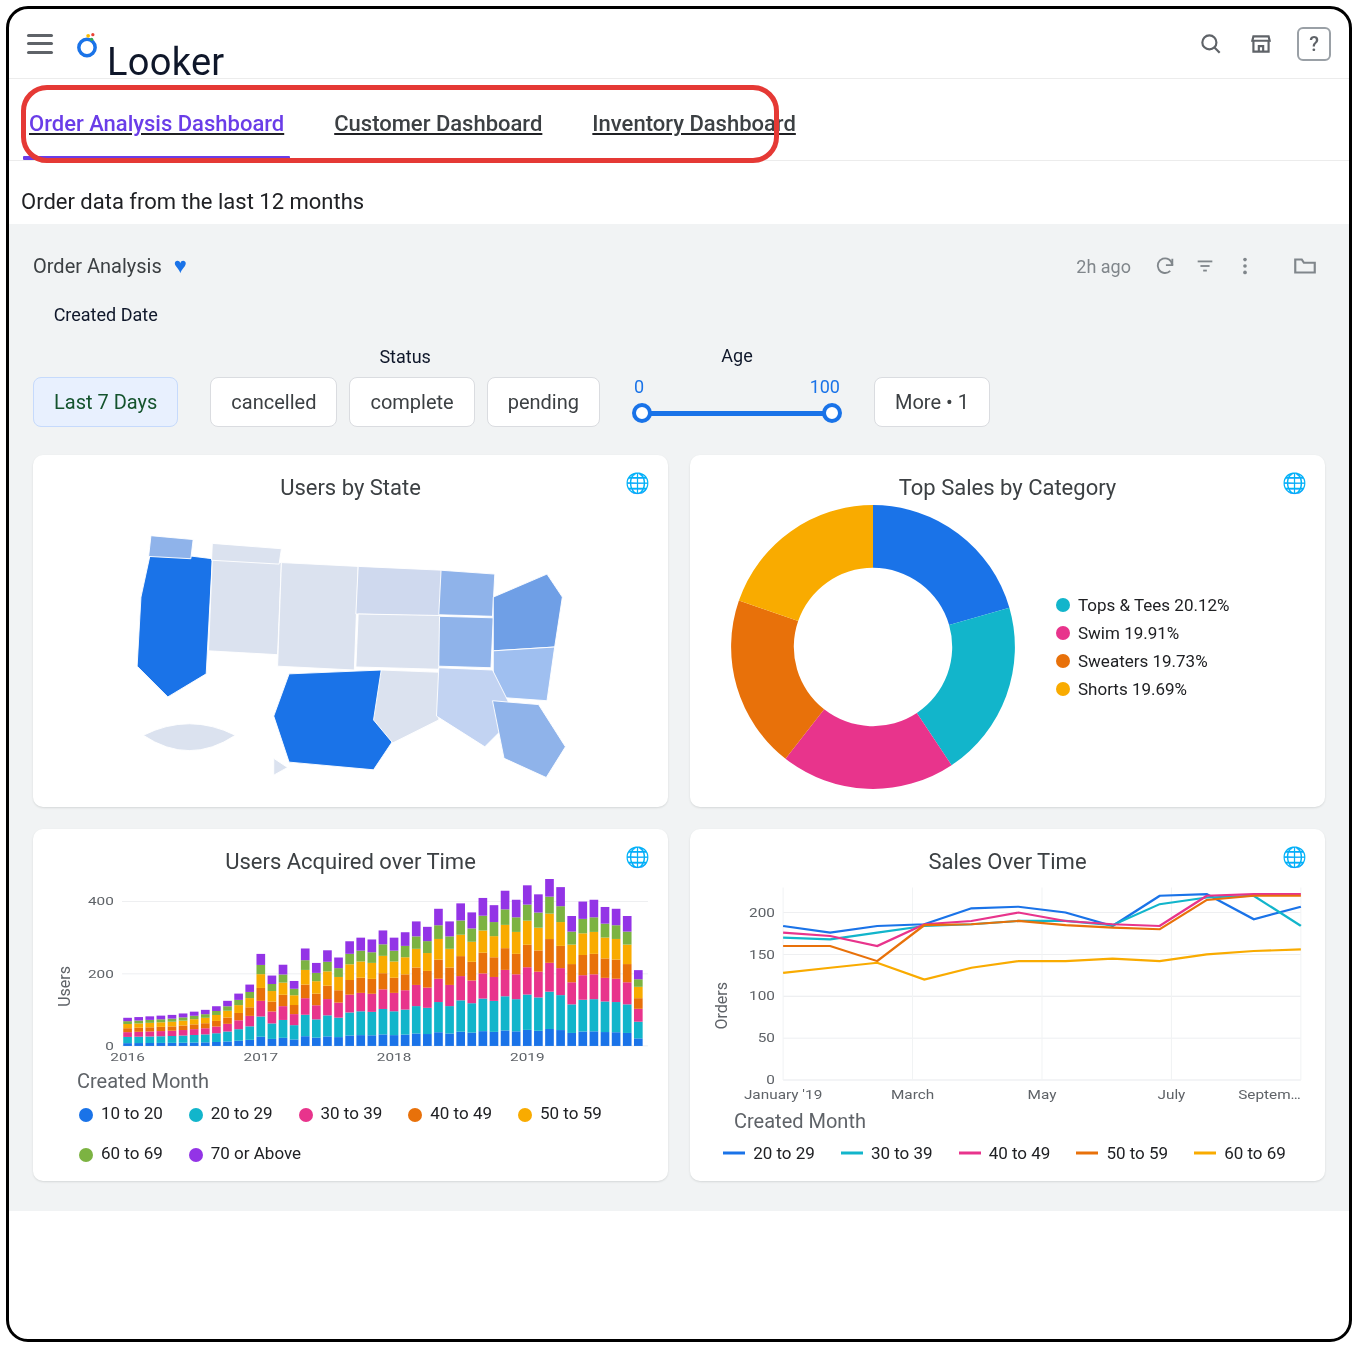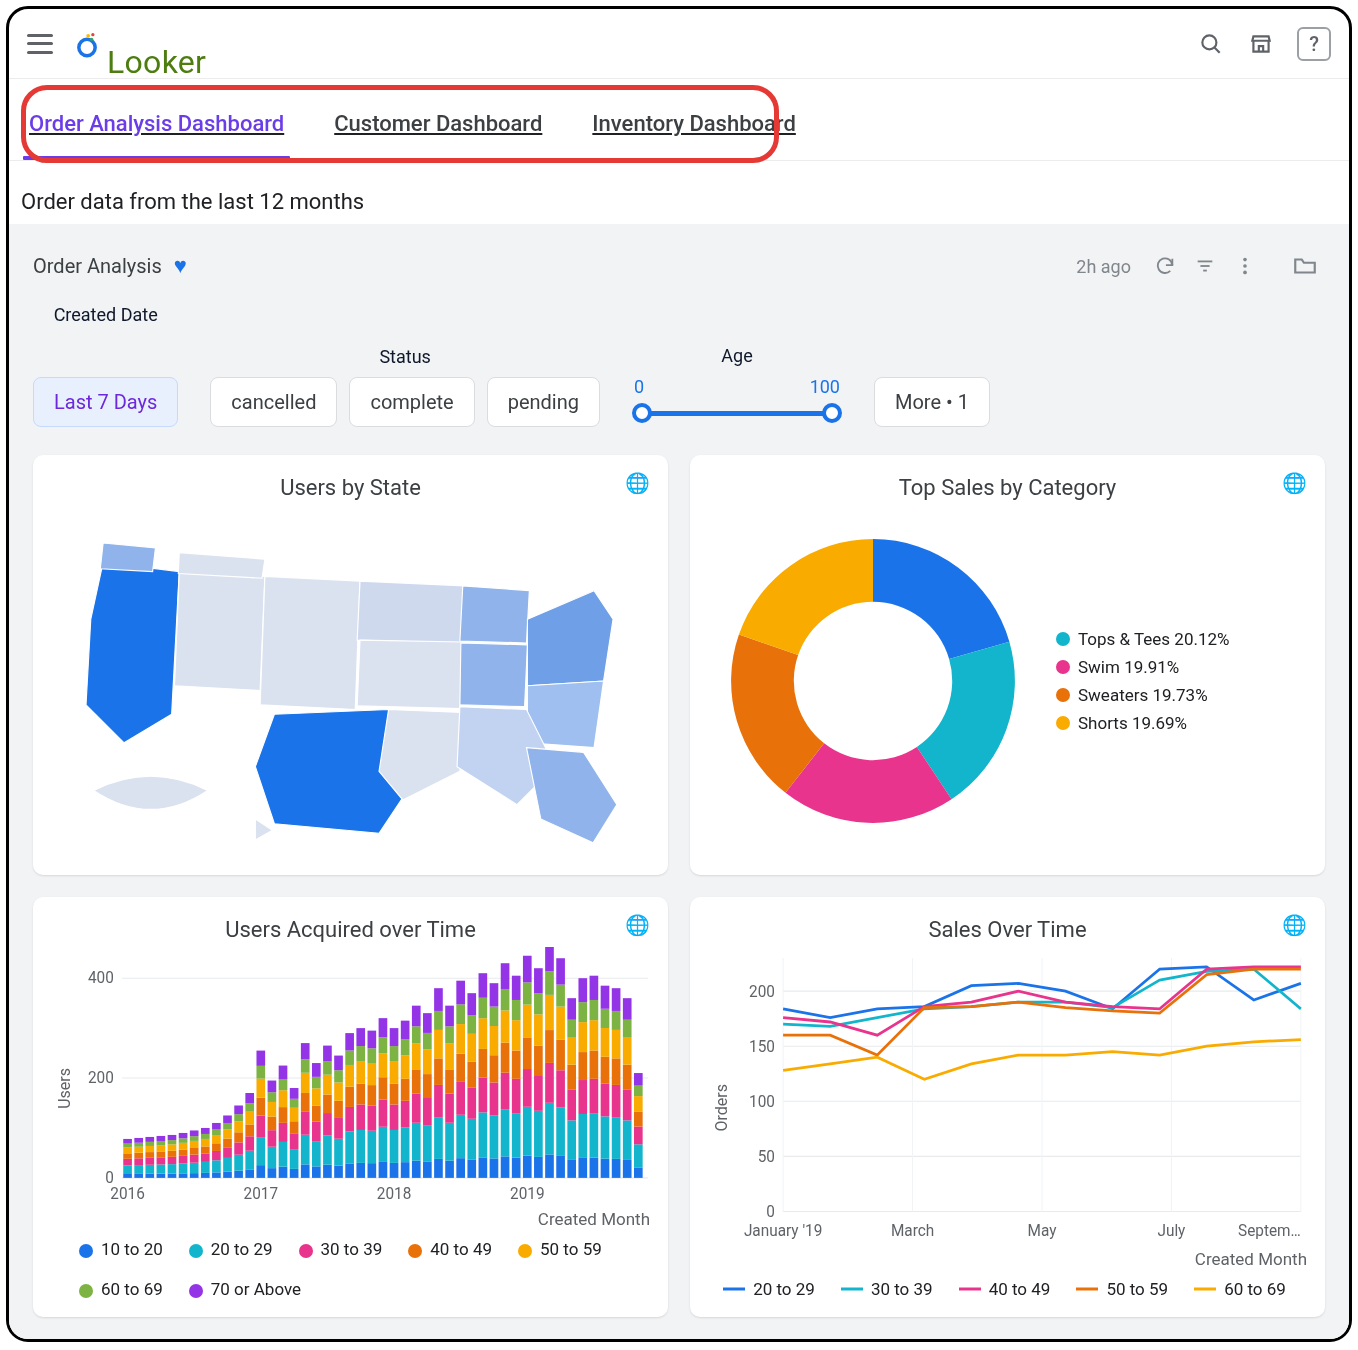--- a/index.html
+++ b/index.html
@@ -10,21 +10,21 @@
     color:#202124;
     background:#fff;
   }
   .frame { border:3px solid #000; border-radius:22px; margin:6px; height:1336px; overflow:hidden; background:#fff; position:relative; }
 
   
   .appbar { height:70px; display:flex; align-items:center; padding:0 18px; border-bottom:1px solid #ececec; }
   .hamburger { width:26px; height:20px; display:flex; flex-direction:column; justify-content:space-between; margin-right:20px; cursor:pointer;}
   .hamburger span{ height:3px; background:#5f6368; border-radius:2px;}
   .logo { display:flex; align-items:center; gap:6px; }
-  .logo-text { font-size:32px; color:#4d7c0f; font-weight:400; letter-spacing:.3px;margin-top:36px;}
+  .logo-text { font-size:38px; color:#0f172a; font-weight:400; letter-spacing:.3px;margin-top:36px;}
   .appbar-spacer { flex:1;}
   .appbar-icon { width:44px; height:44px; display:flex; align-items:center; justify-content:center; color:#5f6368; border-radius:6px; cursor:pointer; margin-left:6px;}
   .appbar-icon.outlined { border:2px solid #9aa0a6; border-radius:6px; width:34px; height:34px; margin-left:14px;}
 
   
   .tabwrap { position:relative; border-bottom:1px solid #ececec; }
   .highlight-box { position:absolute; left:12px; top:6px; width:758px; height:78px; border:5px solid #e53935; border-radius:26px; pointer-events:none; z-index:10;}
   .tabs { display:flex; gap:42px; padding:26px 26px 18px 16px;text-decoration:underline; }
   .tab { font-size:22px; font-weight:500; color:#3c4043; cursor:pointer; padding:6px 4px; position:relative;}
   .tab.active { color:#6a3de8; }
@@ -41,44 +41,44 @@
   .dash-spacer { flex:1;}
   .head-meta { color:#80868b; font-size:18px; margin-right:14px;}
   .head-icon { color:#80868b; width:40px; height:40px; display:flex; align-items:center; justify-content:center; cursor:pointer; font-size:22px;}
 
   
   .filters { display:flex; gap:32px; align-items:flex-end; margin-bottom:28px;}
   .fcol { display:flex; flex-direction:column; gap:10px;}
   .flabel { font-size:18px; color:#0f172a;text-align:center;}
   .chiprow { display:flex; gap:12px;}
   .chip { border:1px solid #dadce0; background:#fff; border-radius:8px; padding:12px 20px; font-size:20px; color:#3c4043; cursor:pointer;}
-  .chip.selected { background:#e8f0fe; border-color:#c6dafc; color:#6d28d9;margin-top:42px; }
+  .chip.selected { background:#e8f0fe; border-color:#c6dafc; color:#14532d;margin-top:42px; }
   .slider { width:210px; }
   .slider-top { display:flex; justify-content:space-between; color:#1a73e8; font-size:18px; padding:0 2px 2px 2px;}
   .slider-track { position:relative; height:28px;}
   .slider-bar { position:absolute; left:10px; right:10px; top:12px; height:5px; background:#1a73e8; border-radius:3px;}
   .slider-knob { position:absolute; top:4px; width:20px; height:20px; border:4px solid #1a73e8; background:#fff; border-radius:50%; cursor:pointer;}
 
   
   .grid { display:grid; grid-template-columns:1fr 1fr; gap:22px;}
-  .card { background:#fff; border-radius:10px; box-shadow:0 1px 2px rgba(60,64,67,.15); padding:14px 18px 18px 18px; height:420px; display:flex; flex-direction:column;}
+  .card { background:#fff; border-radius:10px; box-shadow:0 1px 2px rgba(60,64,67,.15); padding:14px 18px 18px 18px; height:352px; display:flex; flex-direction:column;}
   .card-head { display:flex; align-items:center; justify-content:center; position:relative; height:36px;}
   .card-title { font-size:22px; color:#3c4043;}
   .card-globe { position:absolute; right:0; top:2px; color:#bdc1c6; font-size:20px;}
   .card-body { flex:1; min-height:0; }
 
   
   .donut-wrap { display:flex; align-items:center; gap:18px; height:100%;}
   .donut-wrap svg{ flex:0 0 auto; }
   .dlegend { font-size:17px; display:flex; flex-direction:column; gap:8px;}
   .dlegend .row{ display:flex; align-items:flex-start; gap:8px;}
   .dot { width:14px; height:14px; border-radius:50%; flex:0 0 auto; margin-top:3px;}
 
   
-  .axis-label-x { text-align:right; font-size:17px; color:#5f6368; margin-top:2px;}
+  .axis-label-x { text-align:left; font-size:20px; color:#5f6368; margin-top:2px;}
   .axis-label-y { font-size:16px; color:#5f6368; }
 
   
   .seg-legend { display:flex; flex-wrap:wrap; gap:20px 26px; padding:10px 6px 0 28px; font-size:17px;}
   .seg-legend .item{ display:flex; align-items:center; gap:8px; white-space:nowrap;}
 
   
   .usmap svg { width:100%; height:100%; }
 </style>
 </head>

